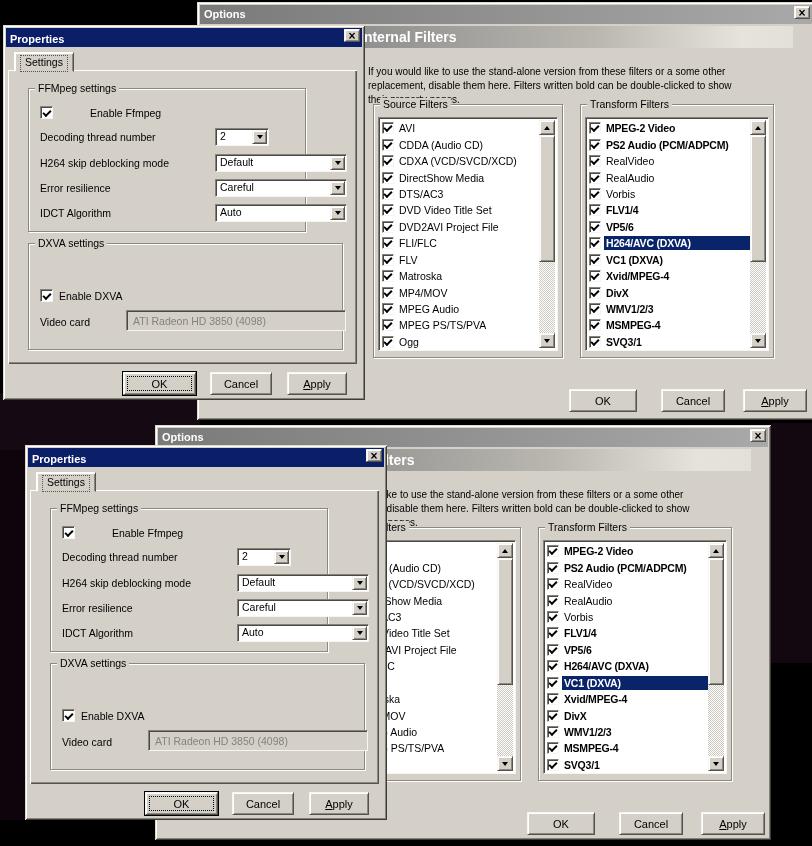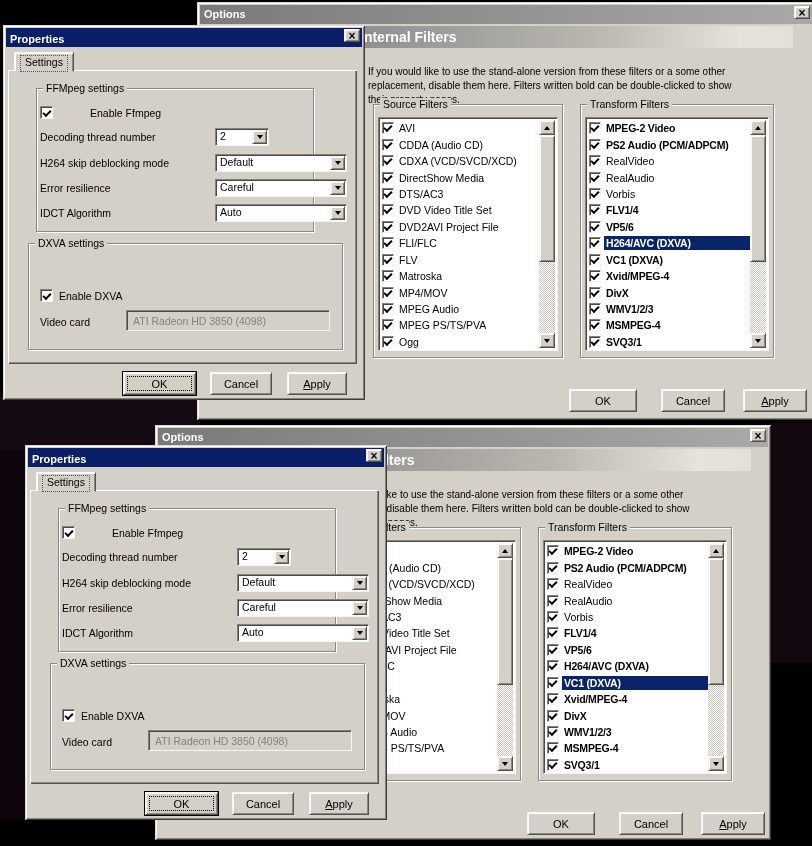--- a/index.html
+++ b/index.html
@@ -84,38 +84,38 @@
   .opt-apply  { left:546px; top:387px; width:64px; }
 
   
   .tab { position:absolute; left:11px; top:27px; height:20px; padding:2px 5px 0 5px; z-index:3;
          background:#d4d0c8; border:1px solid; border-color:#fff #55534e #d4d0c8 #fff;
          box-shadow: inset 1px 1px 0 #fff, inset -1px 0 0 #8a887f; text-align: center; }
   .tab-inner { display:block; border:1px dotted #55534e; padding:0 4px 2px 4px; font-size:10.5px; line-height:13px; }
   .tab-page { position:absolute; left:5px; top:45px; width:349px; height:294px; z-index:1;
               box-shadow: inset 1px 1px 0 #fff, inset -1px -1px 0 #55534e, inset -2px -2px 0 #8a887f; }
   .props-win .groupbox { z-index:2; }
-  .ffmpeg-group { left:33px; top:63px;  width:278px; height:144px; }
+  .ffmpeg-group { left:25px; top:63px;  width:278px; height:144px; }
   .dxva-group   { left:25px; top:218px; width:315px; height:107px; }
 
   .check-row { position:absolute; display:flex; align-items:center; z-index:5; }
   .cr-ffmpeg { left:37px; top:81px;gap:31px; }
   .cr-dxva   { left:37px; top:236px;margin-top:28px; }
   .check-label { font-size:10.5px; padding-left:6px; white-space:nowrap; }
 
   .field-rows { position:absolute; inset:0; z-index:5; pointer-events:none; }
   .field-row { position:absolute; left:37px; right:16px; height:18px; pointer-events:auto; }
   .field-label { position:absolute; left:0; top:3px; font-size:10.5px; white-space:nowrap; }
   .combo { position:absolute; left:175px; top:0; width:132px; height:18px; display:flex; }
   .combo.narrow { width:54px; }
   .combo-value { flex:1; font-size:10.5px; line-height:15px; padding-left:4px; overflow:hidden; white-space:nowrap; }
   .combo-btn { width:15px; height:14px; margin:1px 1px 0 0; display:flex; align-items:center; justify-content:center; flex:none; }
 
   .vc-label { position:absolute; left:37px; top:291px; font-size:10.5px; z-index:5; }
-  .vc-box { position:absolute; left:123px; top:285px; width:204px; height:21px; z-index:5;
+  .vc-box { position:absolute; left:123px; top:285px; width:220px; height:21px; z-index:5;
             background:#d4d0c8; display:flex; align-items:center; padding-left:6px;
             color:#84827a; font-size:10.5px; white-space:nowrap; }
   .dlg-ok     { left:120px; top:347px; width:73px; }
   .dlg-cancel { left:207px; top:347px; width:62px; }
   .dlg-apply  { left:284px; top:347px; width:60px; }
 </style>
 </head>
 <body>
 
 <div id="desktop">

